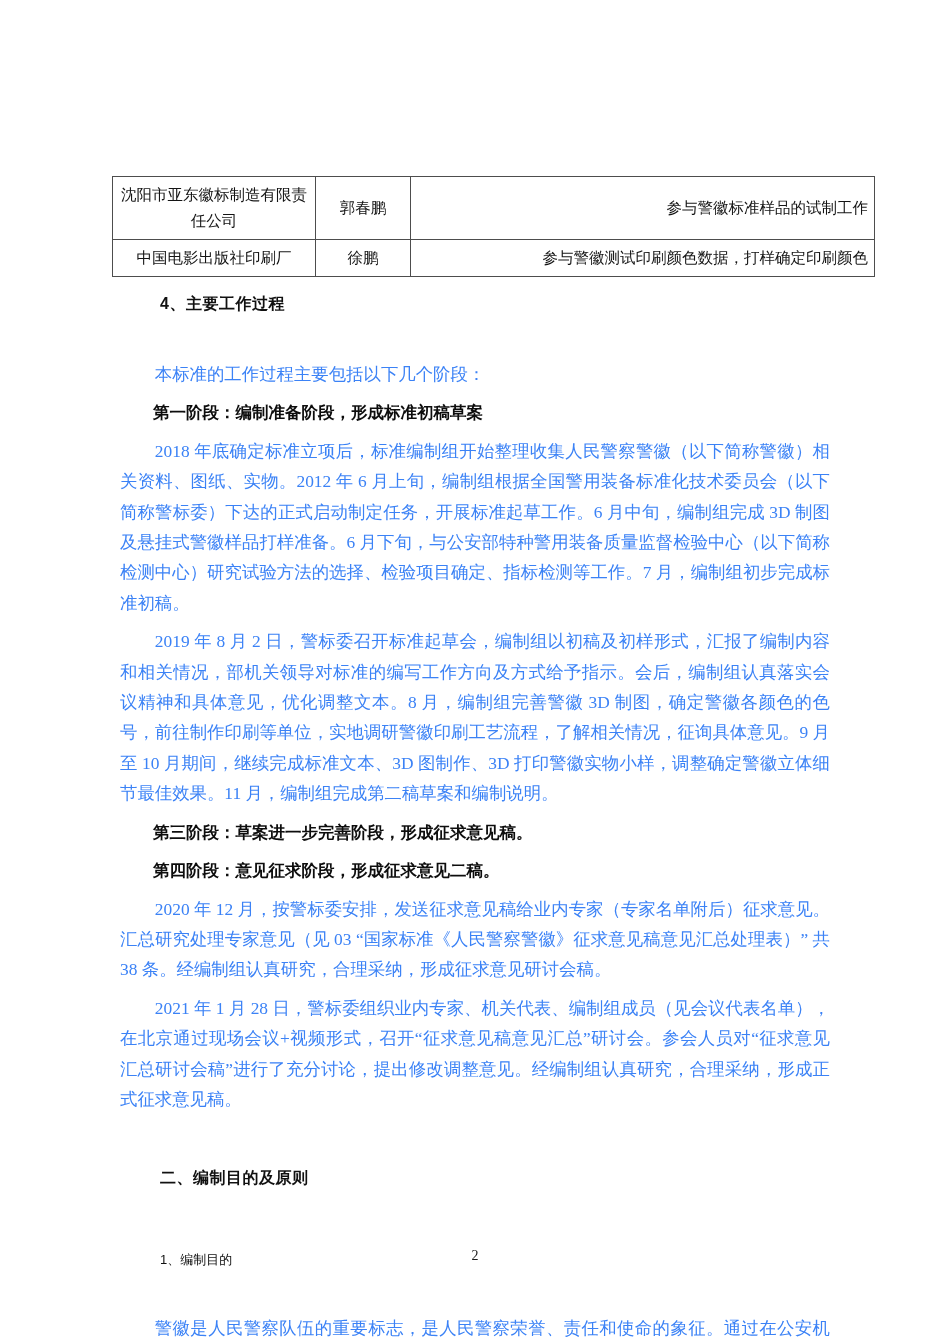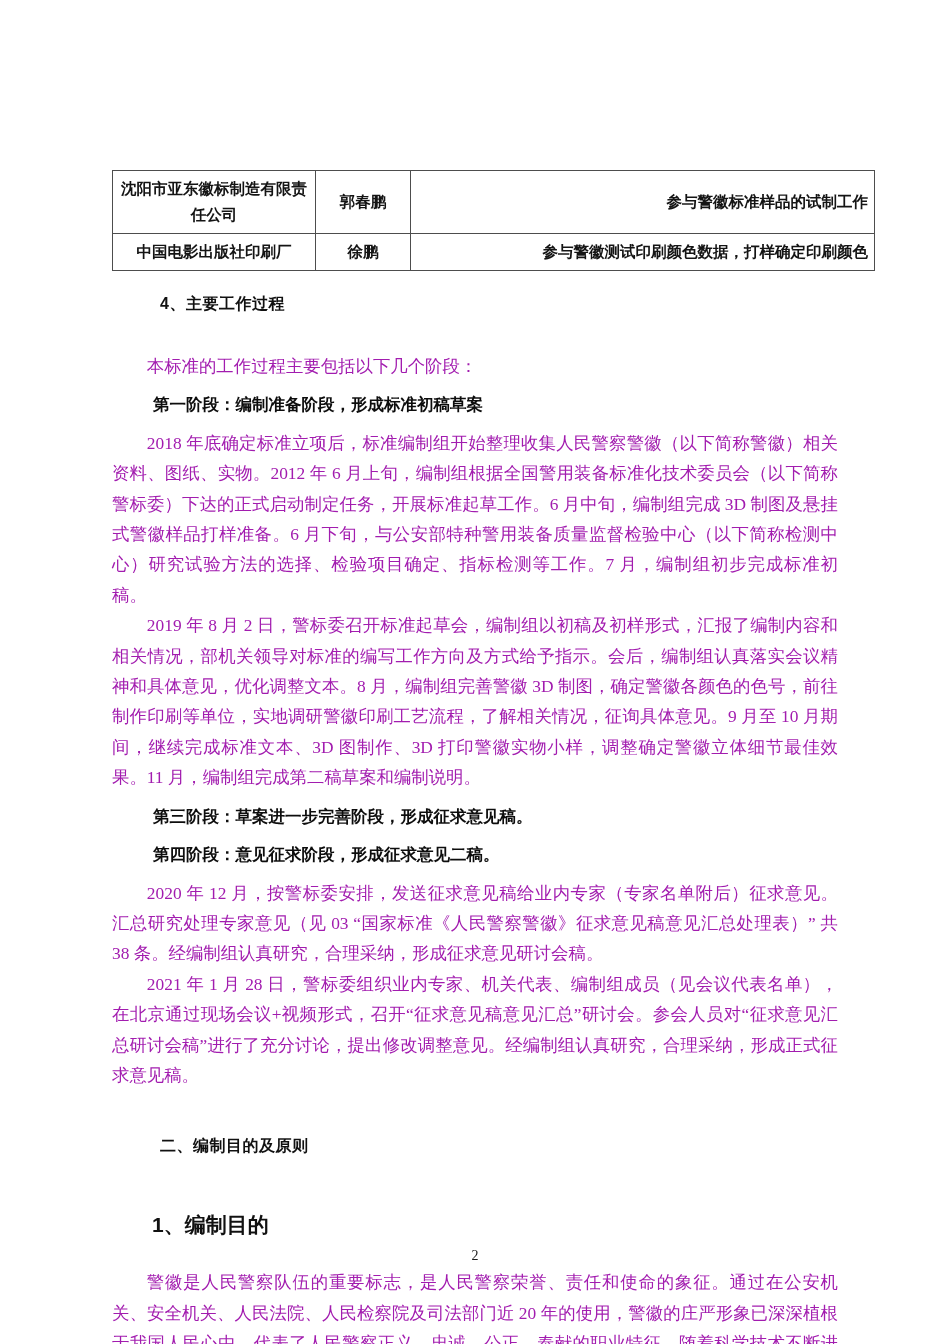--- a/index.html
+++ b/index.html
@@ -24,25 +24,24 @@
     position: absolute;
     left: 112px;
     top: 0;
     width: 726px;
   }
 
   
   .contrib-table {
     position: absolute;
     left: 112px;
-    top: 170px;
+    top: 176px;
     width: 725px;
     border-collapse: collapse;
     table-layout: fixed;
-    font-weight: bold;
   }
   .contrib-table td {
     border: 1px solid #4d4d4d;
     font-family: "Liberation Serif", "DejaVu Serif", serif;
     font-size: 15.5px;
     line-height: 26px;
     padding: 5px 6px;
     color: #141414;
     vertical-align: middle;
   }
@@ -55,34 +54,34 @@
     font-family: "Liberation Sans", "DejaVu Sans", sans-serif;
     font-size: 16px;
     font-weight: bold;
     letter-spacing: 0.5px;
     color: #111111;
     margin: 16px;
     text-indent: 32px;
   }
   .sub-head {
     font-family: "Liberation Sans", "DejaVu Sans", sans-serif;
-    font-size: 21px;
-    font-weight: bold;
+    font-size: 13px;
+    font-weight: normal;
     color: #111111;
-    margin: 8px;
+    margin: 16px;
     text-indent: 32px;
   }
 
   
   .body-p {
     font-family: "Liberation Serif", "DejaVu Serif", serif;
     font-size: 17.4px;
     line-height: 30.4px;
-    color: #a21caf;
-    margin: 0;
+    color: #3b82f6;
+    margin: 8px;
     text-align: justify;
     text-justify: inter-ideograph;
     text-indent: 2em;
   }
   .stage-head {
     font-family: "Liberation Sans", "DejaVu Sans", sans-serif;
     font-size: 16.5px;
     font-weight: bold;
     line-height: 30.4px;
     color: #0d0d0d;

